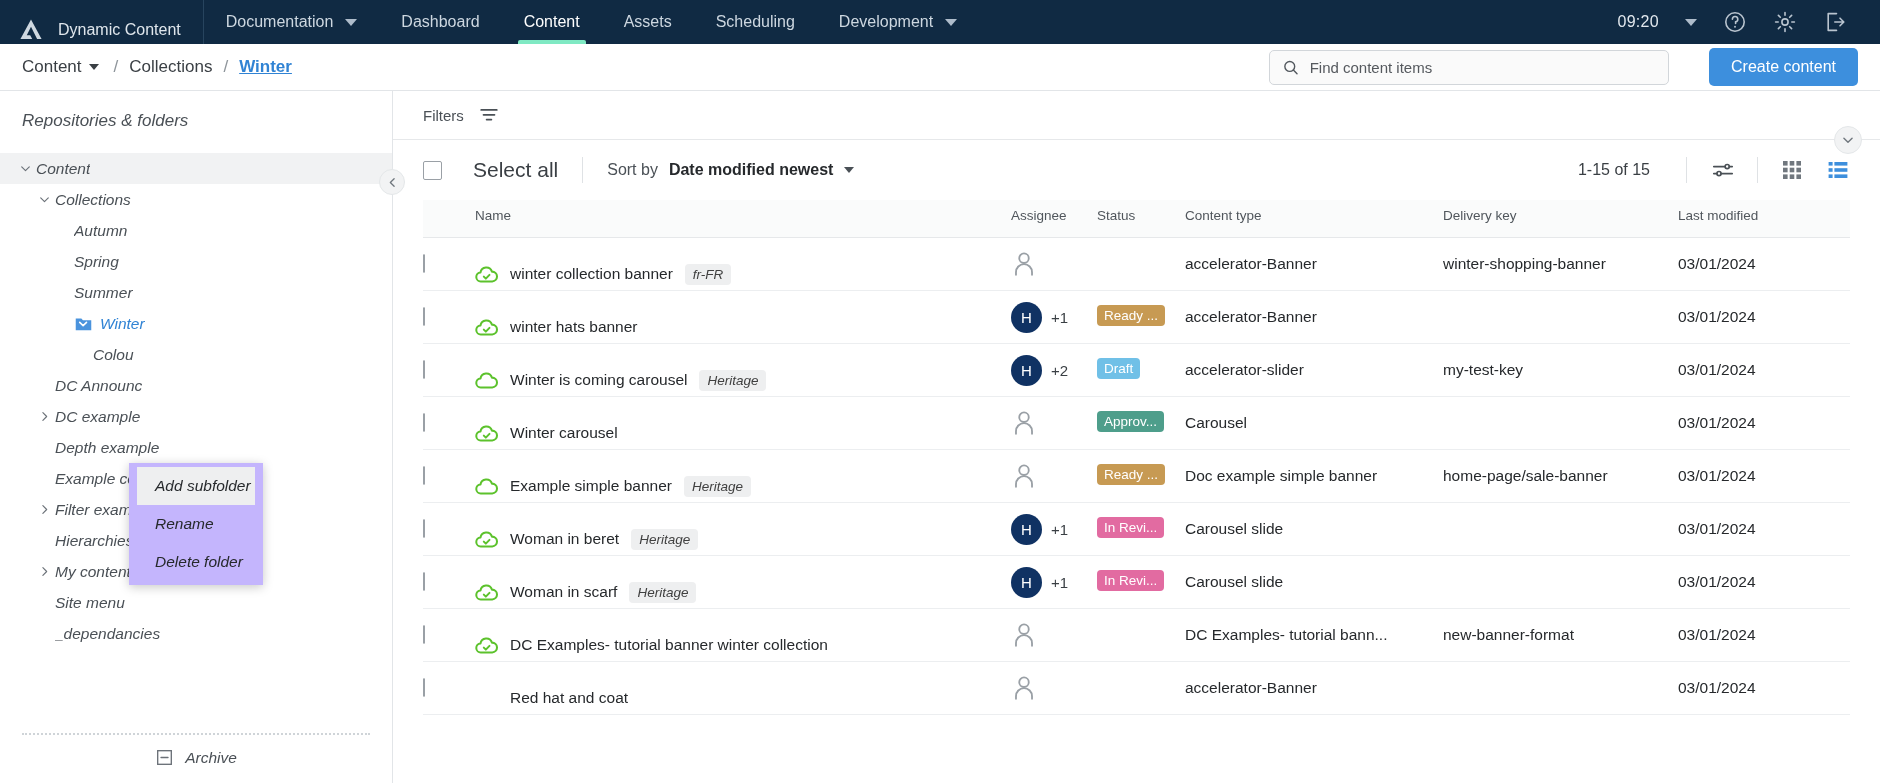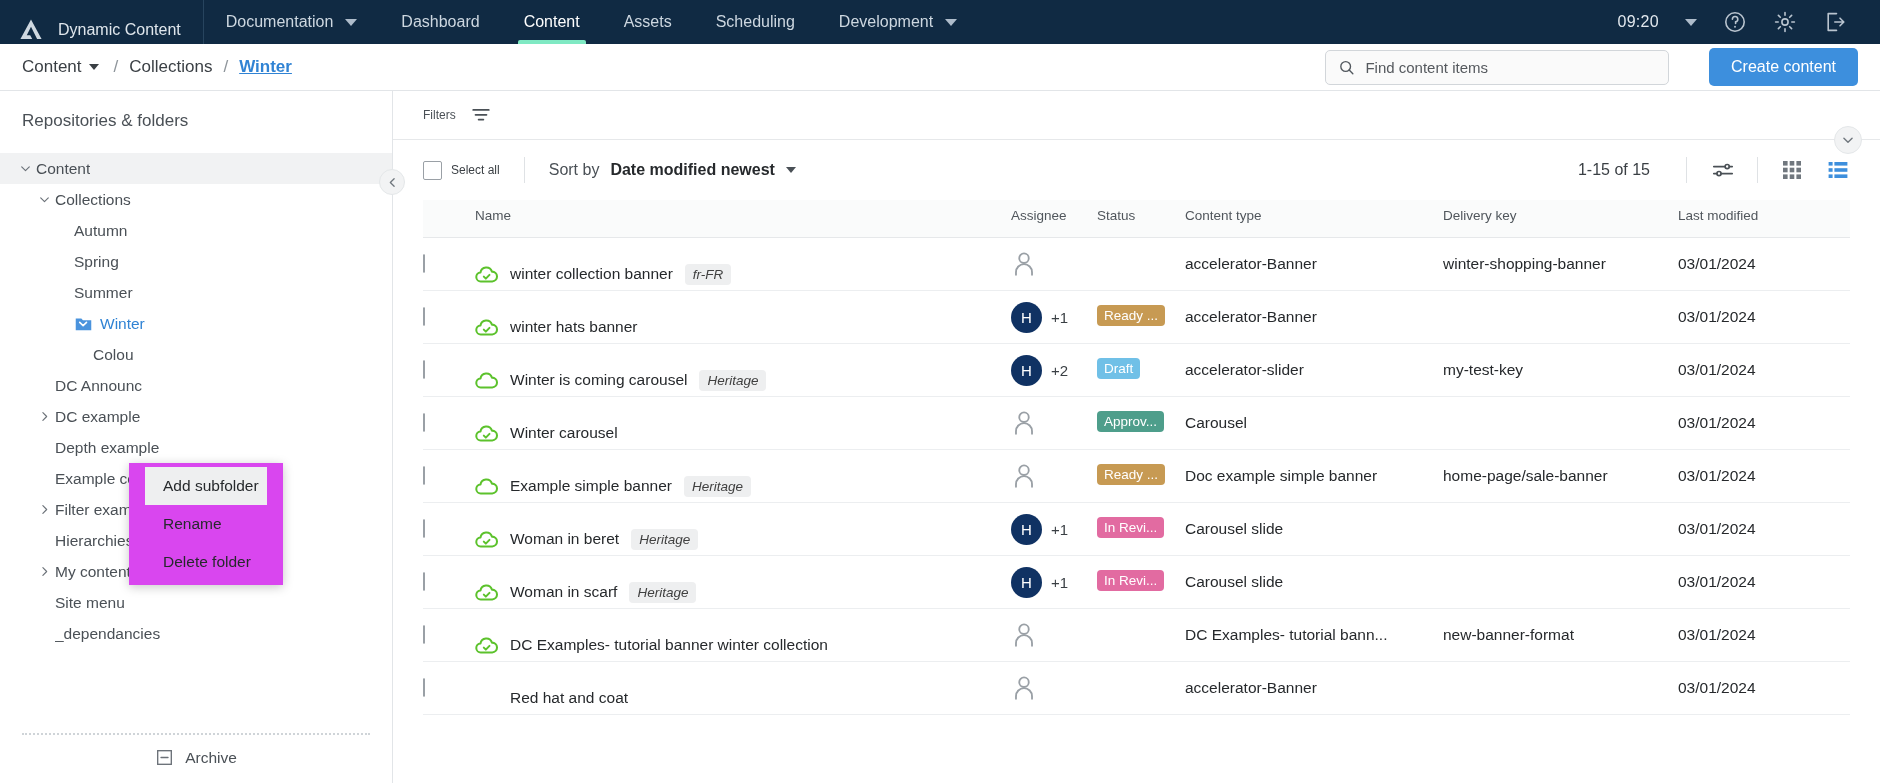--- a/index.html
+++ b/index.html
@@ -44,42 +44,42 @@
   }
   .crumb { font-size: 17px; color: #3a3f44; white-space: nowrap; cursor: pointer; }
   .crumb.link { color: #3083d4; text-decoration: underline; font-weight: bold; }
   .crumb.plain { cursor: default; }
   .crumb-caret { width: 0; height: 0; margin: 0 4px 0 7px;
                  border-left: 5px solid transparent; border-right: 5px solid transparent;
                  border-top: 6px solid #3a3f44; display: inline-block; }
   .crumb-sep { color: #8e959b; margin: 0 11px; font-size: 17px; }
   .crumb-spacer { flex: 1; }
   .searchbox {
-    width: 344px; height: 35px; border: 1px solid #d2d6da; border-radius: 5px;
+    width: 400px; height: 35px; border: 1px solid #d2d6da; border-radius: 5px;
     background: #fafafa; display: flex; align-items: center; gap: 10px; padding: 0 12px;
     margin-right: 40px;
   }
   .searchbox input {
     border: none; outline: none; background: transparent; font-size: 15px;
     color: #4a5056; width: 100%; font-family: "Liberation Sans", sans-serif;
   }
   .searchbox input::placeholder { color: #55595e; }
   .btn-primary {
     height: 38px; background: #3d8fdd; color: #fff; border: none; border-radius: 5px;
     padding: 0 22px; font-size: 16px; cursor: pointer;
     font-family: "Liberation Sans", sans-serif;
   }
 
   
   .body { display: flex; height: calc(783px - 44px - 47px); }
 
   
   .sidebar {
     width: 393px; flex: none; border-right: 1px solid #e2e5e8;
-    position: relative; background: #fff; display: flex; flex-direction: column;
+    position: relative; background: #fff; display: flex; flex-direction: column; font-style: italic;
   }
   .sb-title { padding: 20px 22px 18px; font-size: 17px; color: #4a5056; }
   .sb-tree { flex: 1; overflow: hidden; padding-top: 4px; }
   .tree-row {
     display: flex; align-items: center; height: 31px; font-size: 15.5px;
     color: #4a5056; cursor: pointer; white-space: nowrap; padding-right: 10px;
   }
   .tree-row.sel { background: #f1f2f3; }
   .tree-row.active-blue > .tree-label { color: #3083d4; }
   .chev { width: 22px; flex: none; display: flex; align-items: center; justify-content: center; }
@@ -92,42 +92,42 @@
   .archive-ico { width: 19px; height: 19px; flex: none; }
 
   .collapse-handle {
     position: absolute; right: -13px; top: 78px; width: 26px; height: 26px;
     border-radius: 50%; background: #f2f3f4; border: 1px solid #e4e7e9;
     display: flex; align-items: center; justify-content: center; cursor: pointer; z-index: 12;
   }
 
   
   .ctxmenu {
-    position: absolute; left: 129px; top: 372px; width: 154px; background: #d946ef;
-    box-shadow: 0 2px 10px rgba(0,0,0,.22); z-index: 60; padding: 4px 16px;
+    position: absolute; left: 129px; top: 372px; width: 134px; background: #c4b5fd;
+    box-shadow: 0 2px 10px rgba(0,0,0,.22); z-index: 60; padding: 4px 8px;
   }
   .ctx-item { padding: 10px 18px; font-size: 15.5px; color: #26292c; cursor: pointer; white-space: nowrap; }
   .ctx-item.hover { background: #eeeff0; }
 
   
   .main { flex: 1; display: flex; flex-direction: column; min-width: 0; position: relative; }
   .filterbar {
     height: 49px; display: flex; align-items: center; gap: 14px; padding: 0 30px;
-    border-bottom: 1px solid #e6e8ea; font-size: 12px; color: #4a5056;
+    border-bottom: 1px solid #e6e8ea; font-size: 15px; color: #4a5056;
   }
   .filterbar .lbl { cursor: pointer; }
   .toolbar {
     height: 60px; display: flex; align-items: center; padding: 0 30px; gap: 0;
     position: relative;
   }
   .chk {
     width: 19px; height: 19px; border: 1.6px solid #9aa0a6; border-radius: 2px;
     flex: none; cursor: pointer; background: #fff;
   }
-  .select-all { display: flex; align-items: center; gap: 9px; font-size: 12px; color: #3a3f44; cursor: pointer; }
+  .select-all { display: flex; align-items: center; gap: 31px; font-size: 21px; color: #3a3f44; cursor: pointer; }
   .tb-sep { width: 1px; height: 26px; background: #dfe2e5; margin: 0 24px; }
   .sortby { display: flex; align-items: center; gap: 11px; font-size: 16px; color: #4a5056; }
   .sortby b { color: #26292c; font-weight: bold; }
   .tb-spacer { flex: 1; }
   .count { font-size: 16px; color: #3a3f44; margin-right: 36px; }
   .viewicons { display: flex; align-items: center; gap: 22px; }
   .vicon { width: 24px; height: 24px; cursor: pointer; display: block; }
   .scroll-pill {
     position: absolute; right: 18px; top: -14px; width: 28px; height: 28px;
     border-radius: 50%; background: #f2f3f4; border: 1px solid #e4e7e9;

